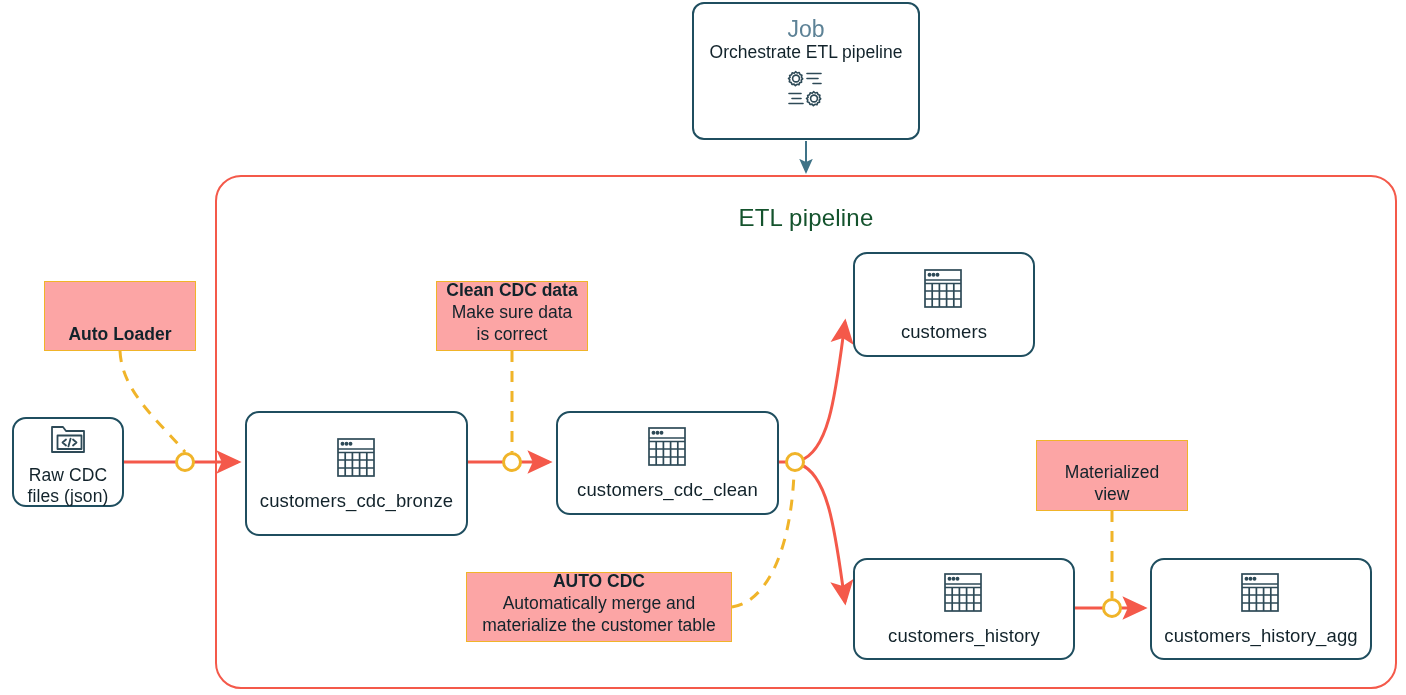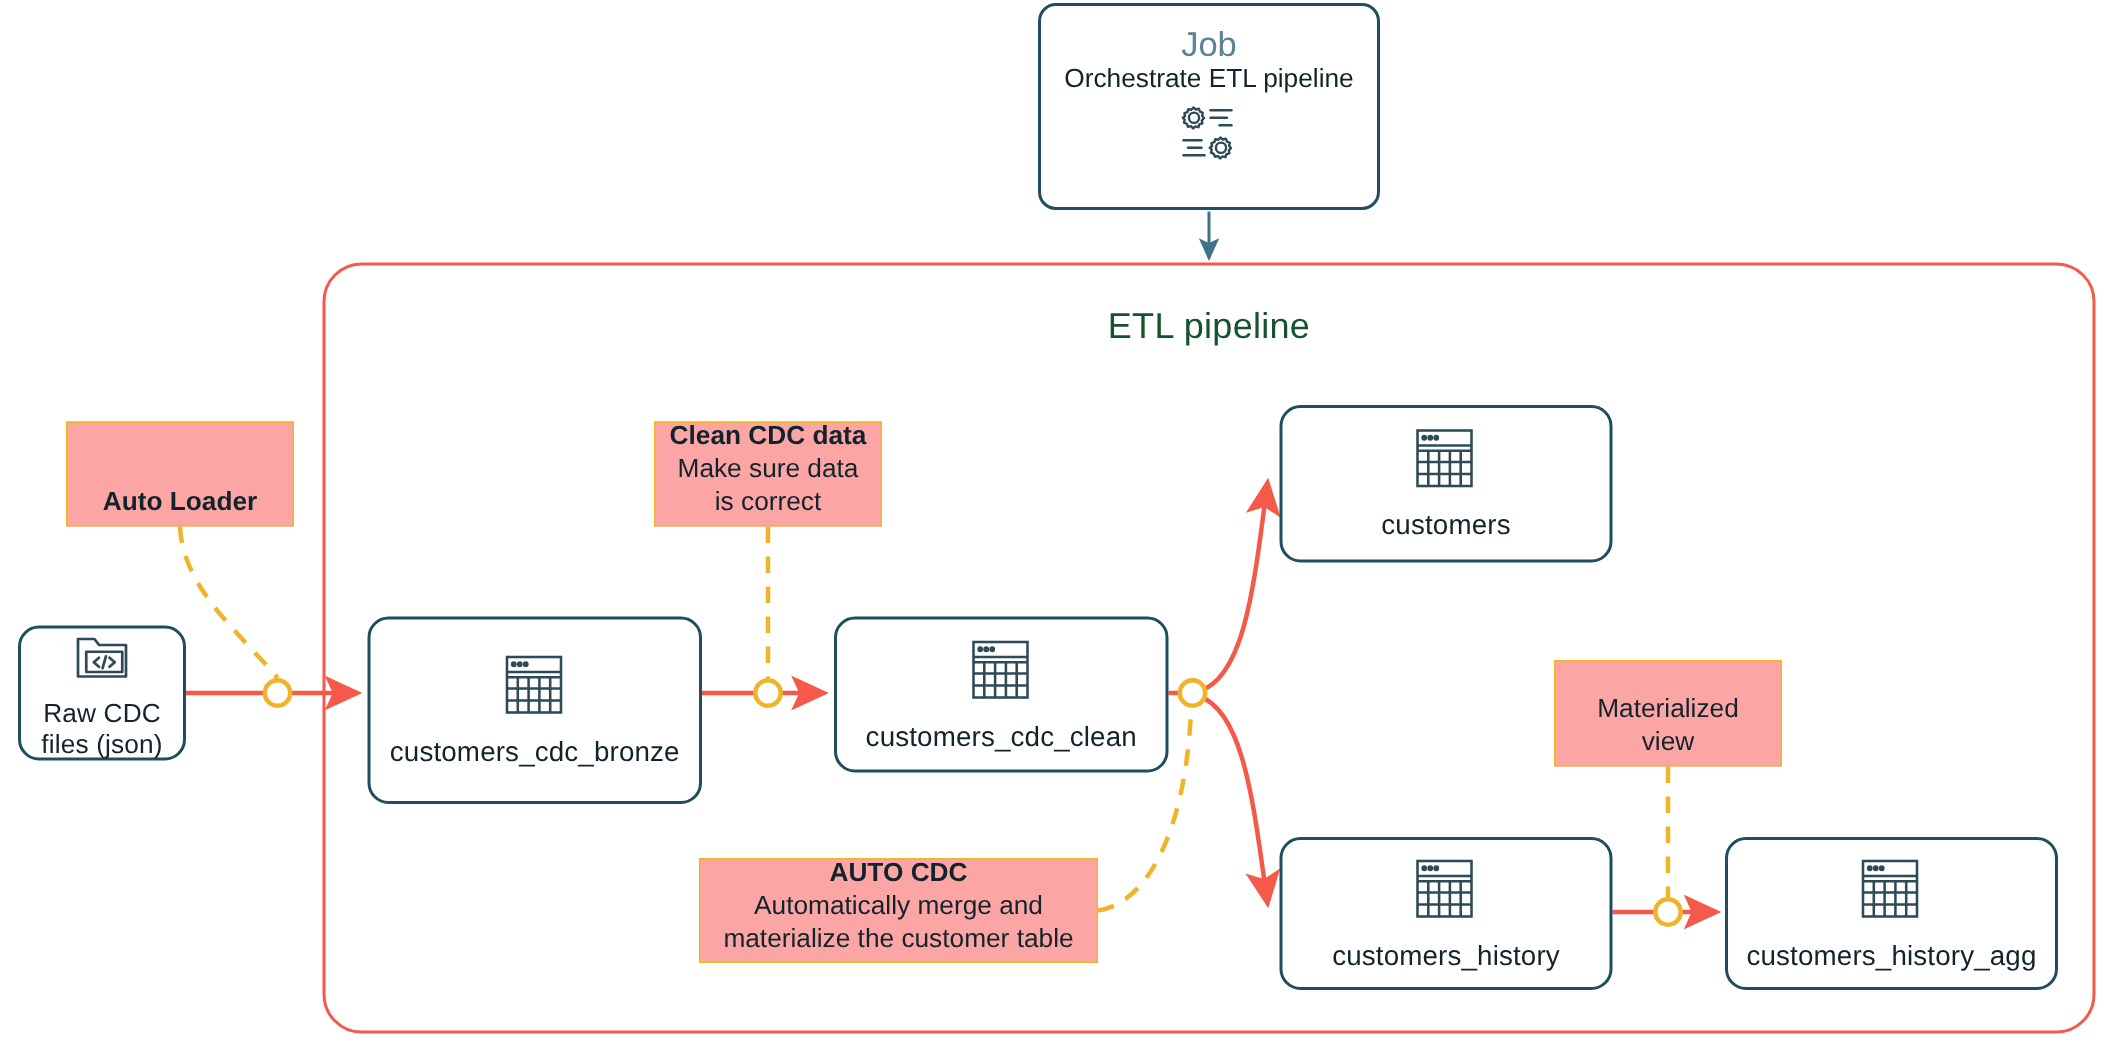--- a/index.html
+++ b/index.html
@@ -124,21 +124,21 @@
     line-height: 1.26;
     color: #12232b;
     text-align: center;
     white-space: pre-line;
   }
 
   
   #node-raw      { left: 12px;   top: 417px; width: 112px; height: 90px; }
   #node-bronze   { left: 245px;  top: 411px; width: 223px; height: 125px; }
   #node-clean    { left: 556px;  top: 411px; width: 223px; height: 104px; }
-  #node-customers{ left: 853px;  top: 270px; width: 222px; height: 105px; }
+  #node-customers{ left: 853px;  top: 252px; width: 182px; height: 105px; }
   #node-history  { left: 853px;  top: 558px; width: 222px; height: 102px; }
   #node-histagg  { left: 1150px; top: 558px; width: 222px; height: 102px; }
 
   #node-raw .node-label { font-size: 17.5px; }
   #node-raw { padding-top: 4px; }
 
   
   #annot-autoloader { left: 44px;  top: 281px; width: 152px; height: 70px; }
   #annot-cleancdc   { left: 436px; top: 281px; width: 152px; height: 70px; }
   #annot-autocdc    { left: 466px; top: 572px; width: 266px; height: 70px; }

